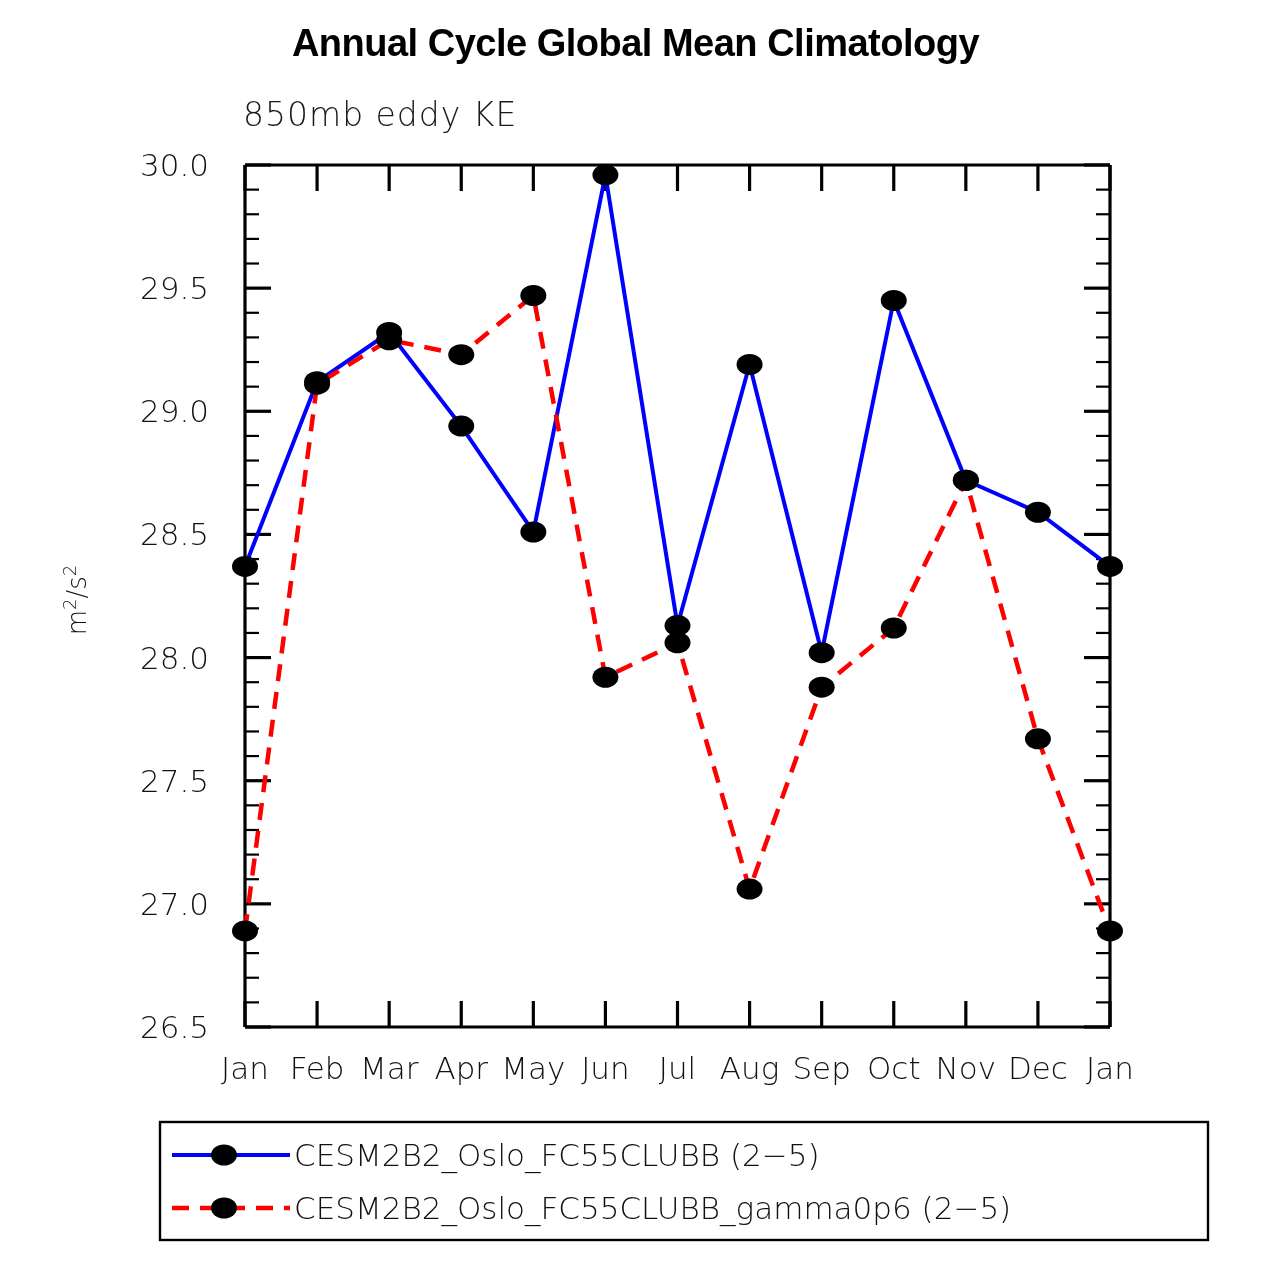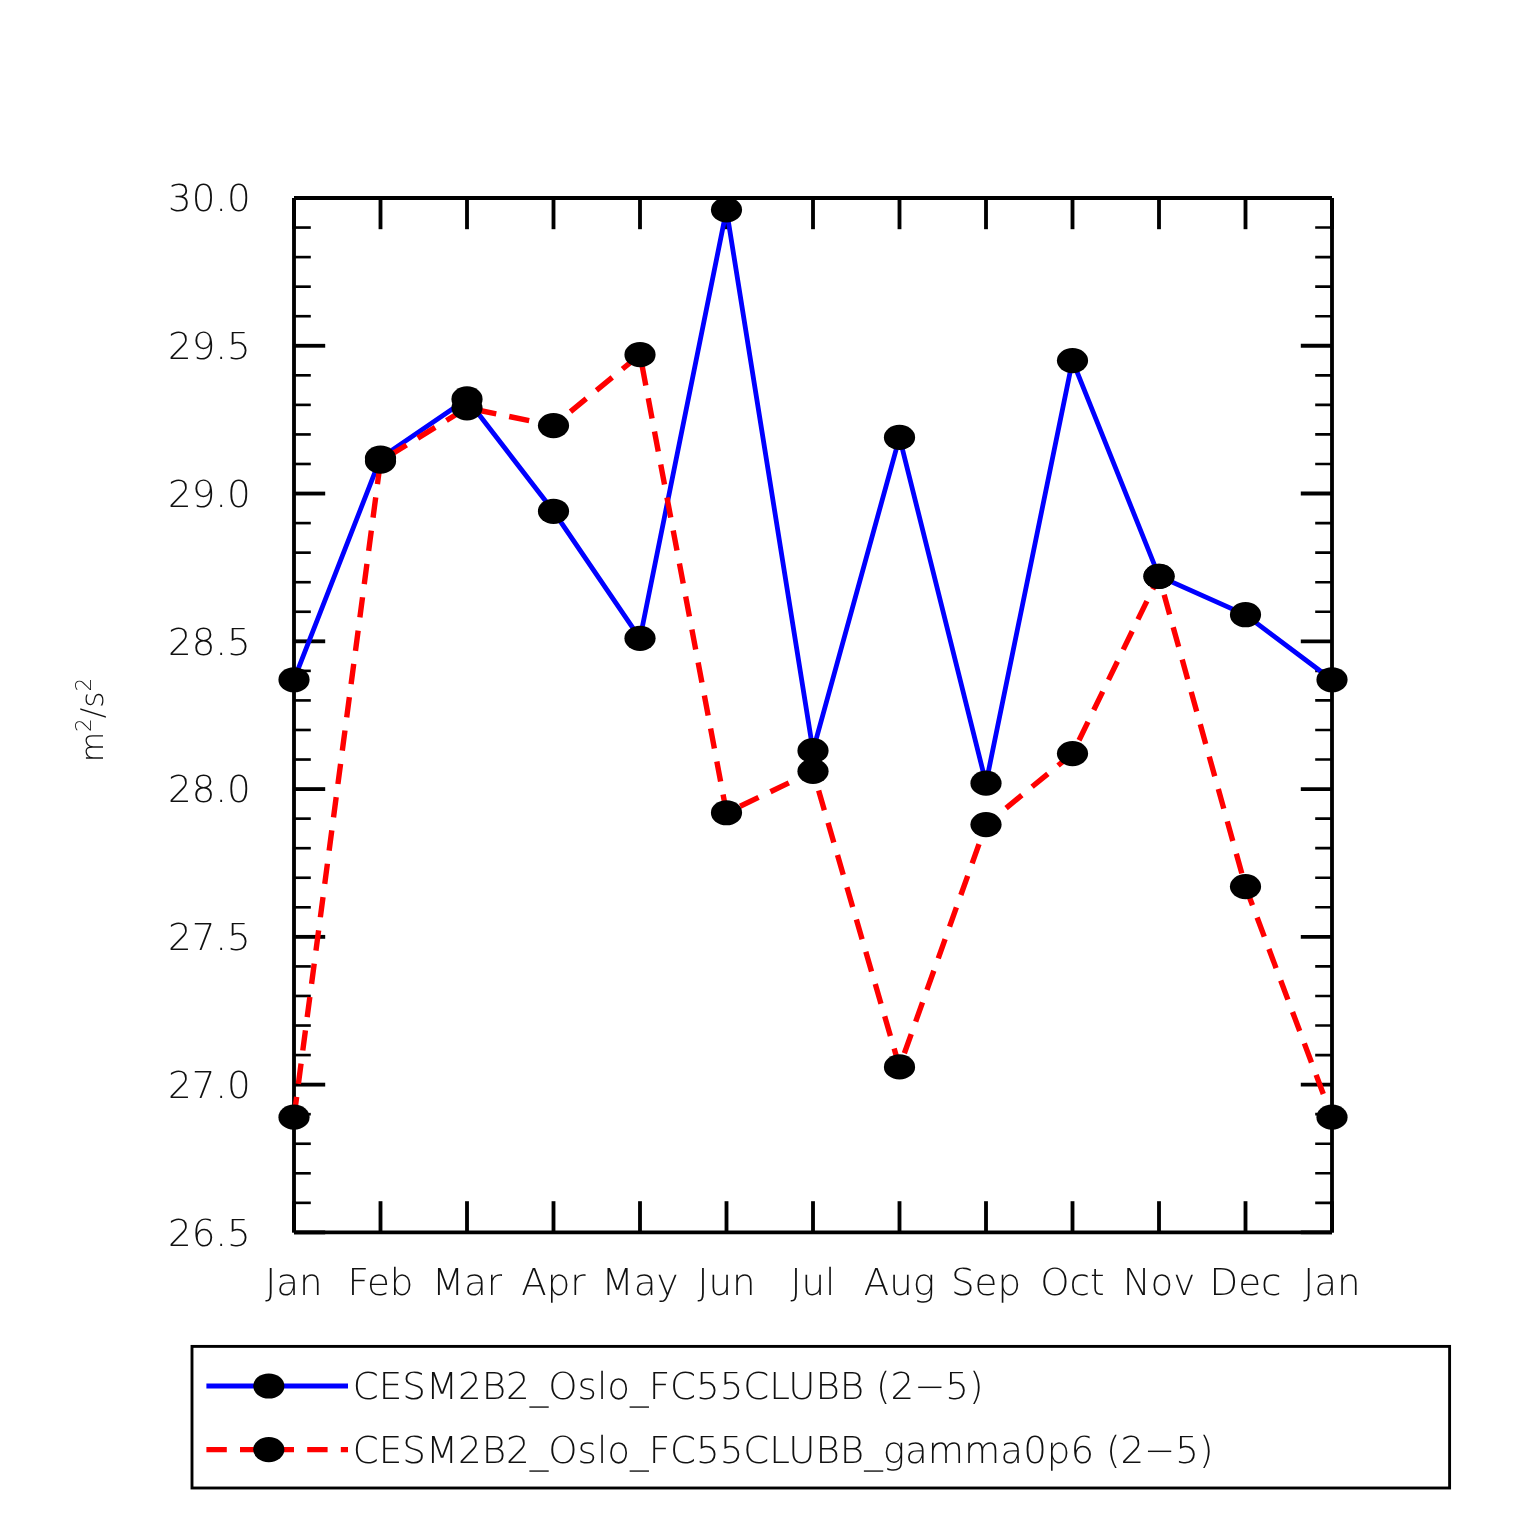--- a/index.html
+++ b/index.html
@@ -99,20 +99,22 @@
     fill: #ffffff;
     stroke: #000000;
     stroke-width: 2.4;
   }
 </style>
 </head>
 <body>
 
 <div id="page">
 
+  <div id="chart-title">Annual Cycle Global Mean Climatology</div>
+  <div id="chart-subtitle">850mb eddy KE</div>
 
   <svg id="plot" width="1271" height="1271">
 
     <g transform="translate(86,600) rotate(-90)">
       <text class="axis-title" x="0" y="0" text-anchor="middle">
         <tspan>m</tspan><tspan dy="-10" font-size="18">2</tspan><tspan dy="10">/s</tspan><tspan dy="-10" font-size="18">2</tspan>
       </text>
     </g>
 
     <g id="y-ticks">

